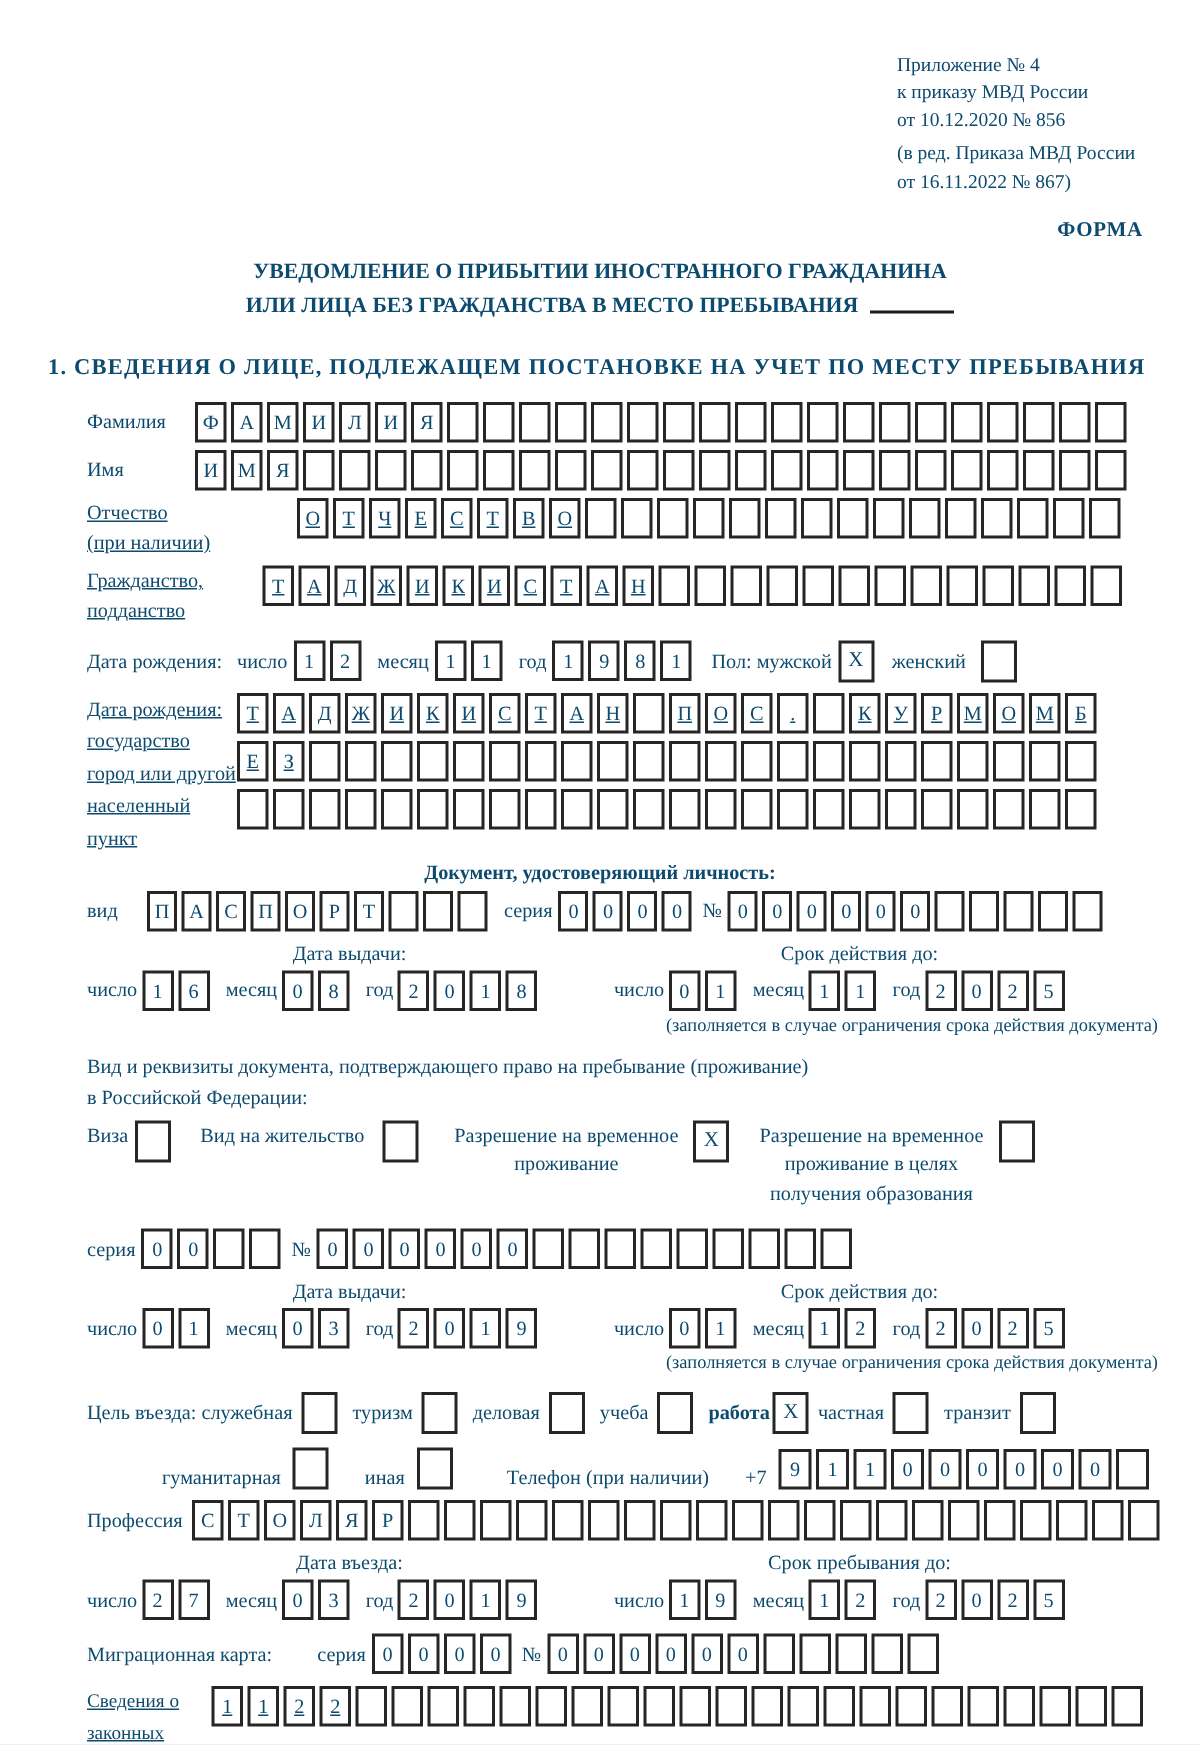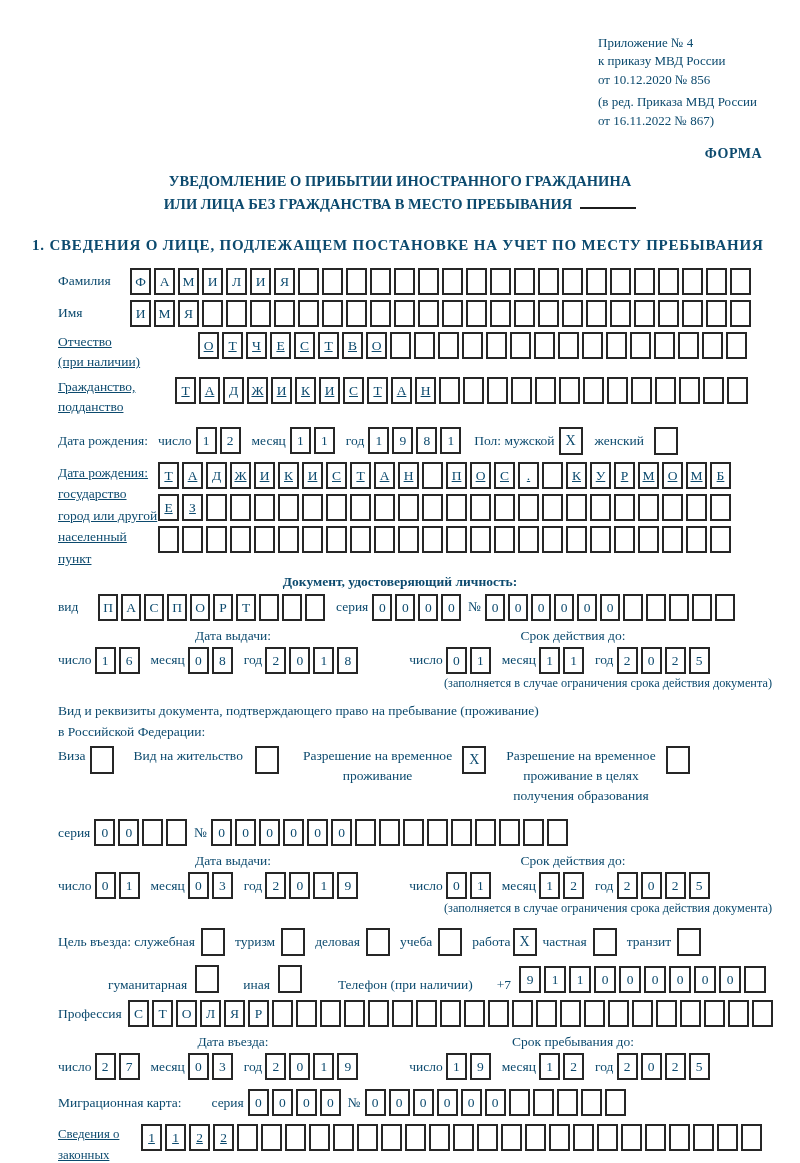--- a/index.html
+++ b/index.html
@@ -501,21 +501,21 @@
 
   <div class="purpose-row">
     <span class="t">Цель въезда: служебная</span>
     <span class="cbox"></span>
     <span class="t">туризм</span>
     <span class="cbox"></span>
     <span class="t">деловая</span>
     <span class="cbox"></span>
     <span class="t">учеба</span>
     <span class="cbox"></span>
-    <span class="t" style="margin-right:2px;">работа</span>
+    <span class="t" style="margin-right:2px;font-weight:bold;">работа</span>
     <span class="cbox" style="margin-right:6px;">X</span>
     <span class="t">частная</span>
     <span class="cbox"></span>
     <span class="t">транзит</span>
     <span class="cbox last"></span>
   </div>
 
   <div class="human-row">
     <span>гуманитарная</span>
     <span class="cbox ml8"></span>

